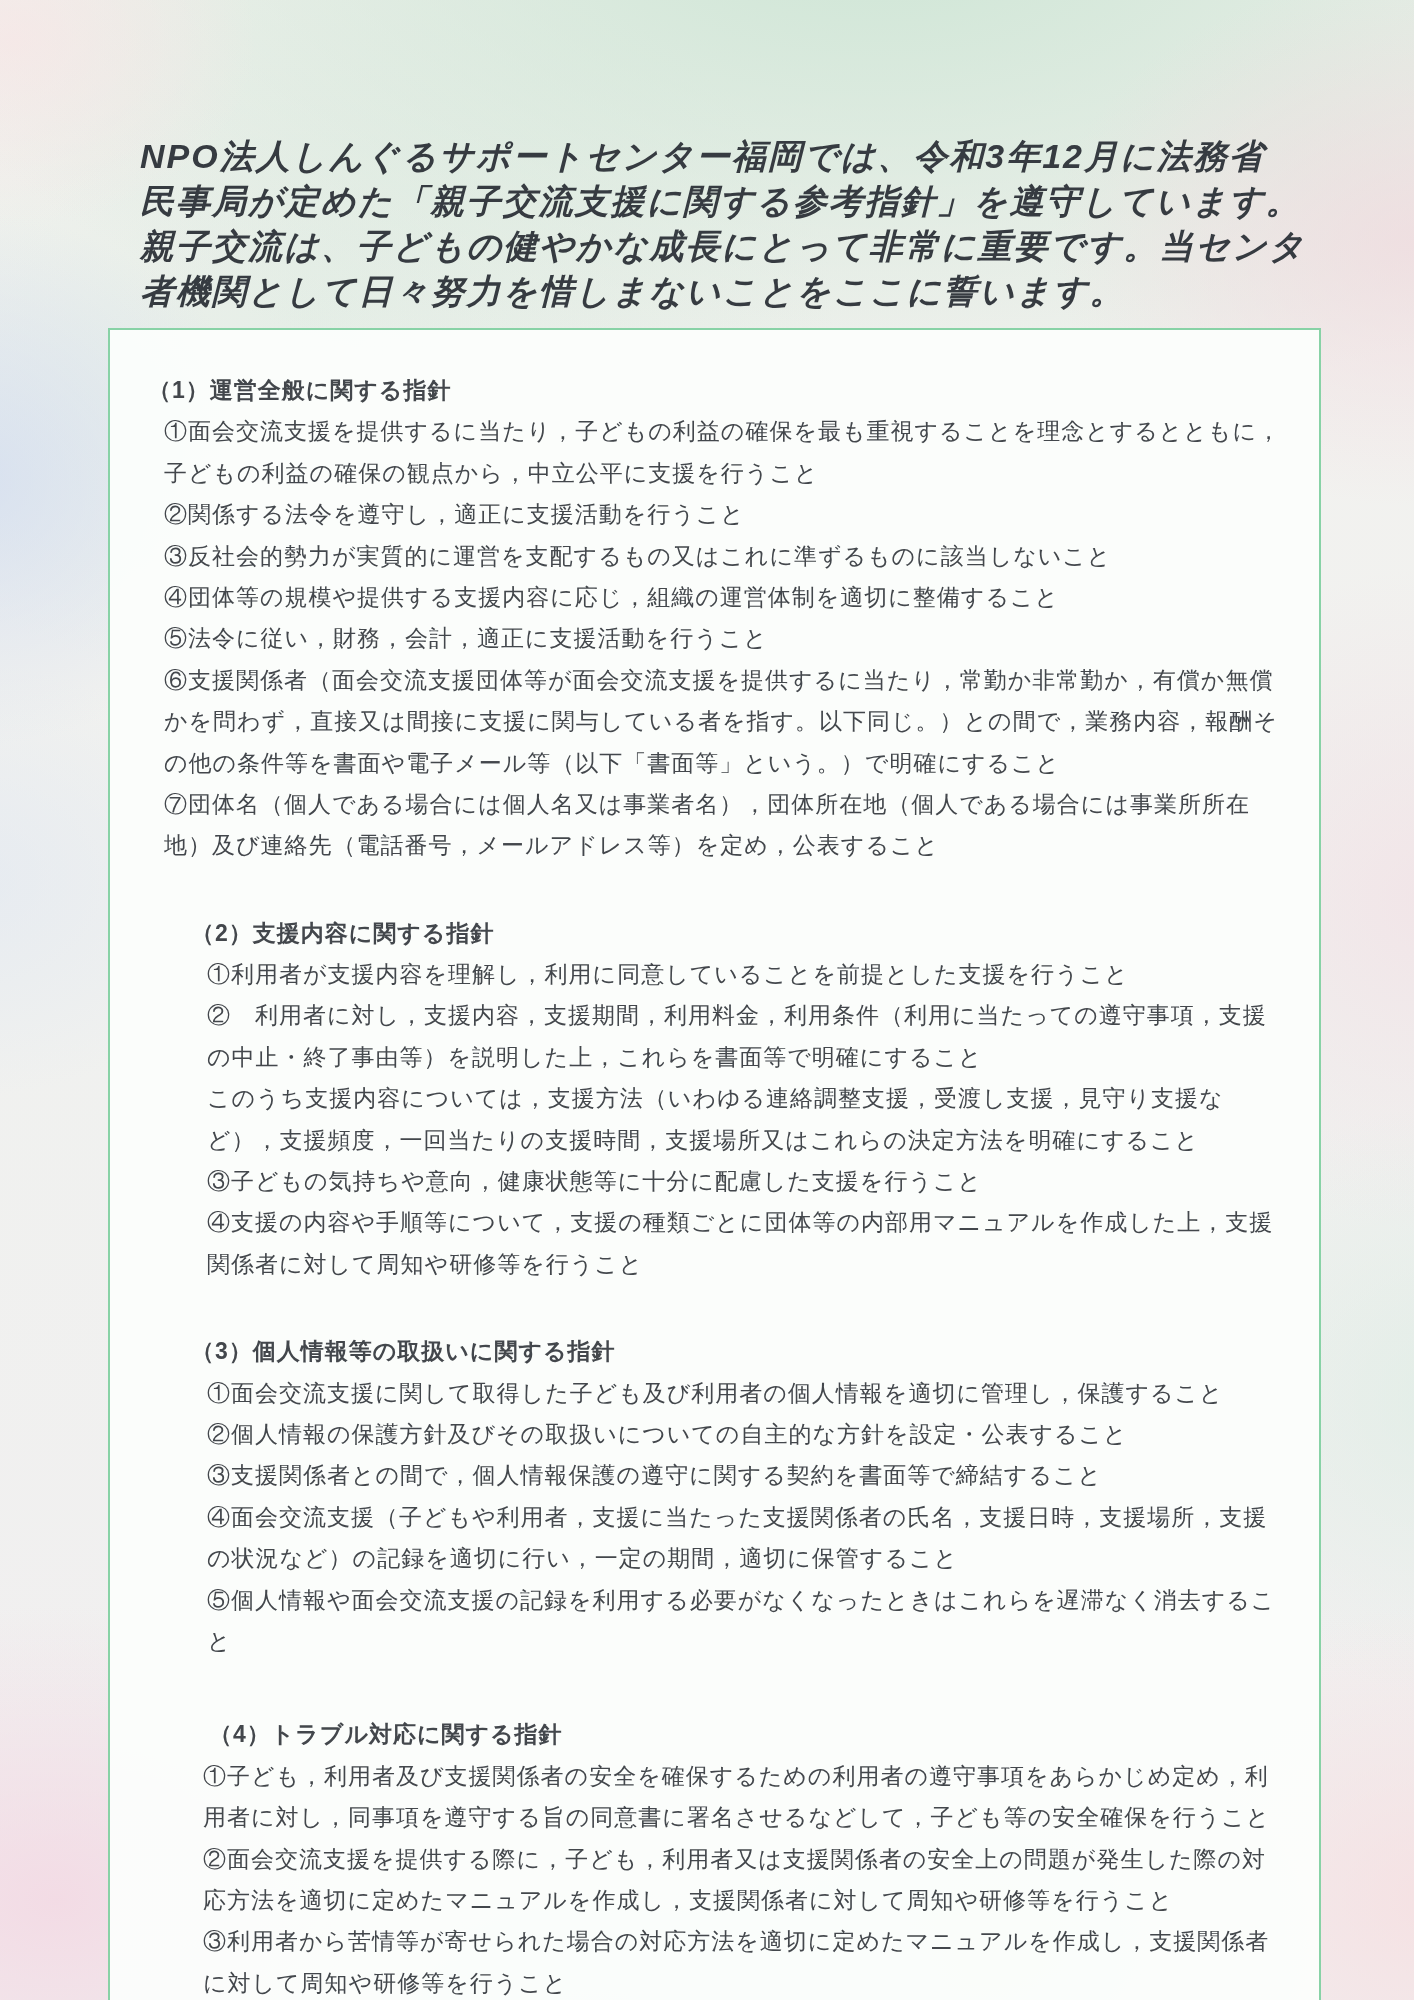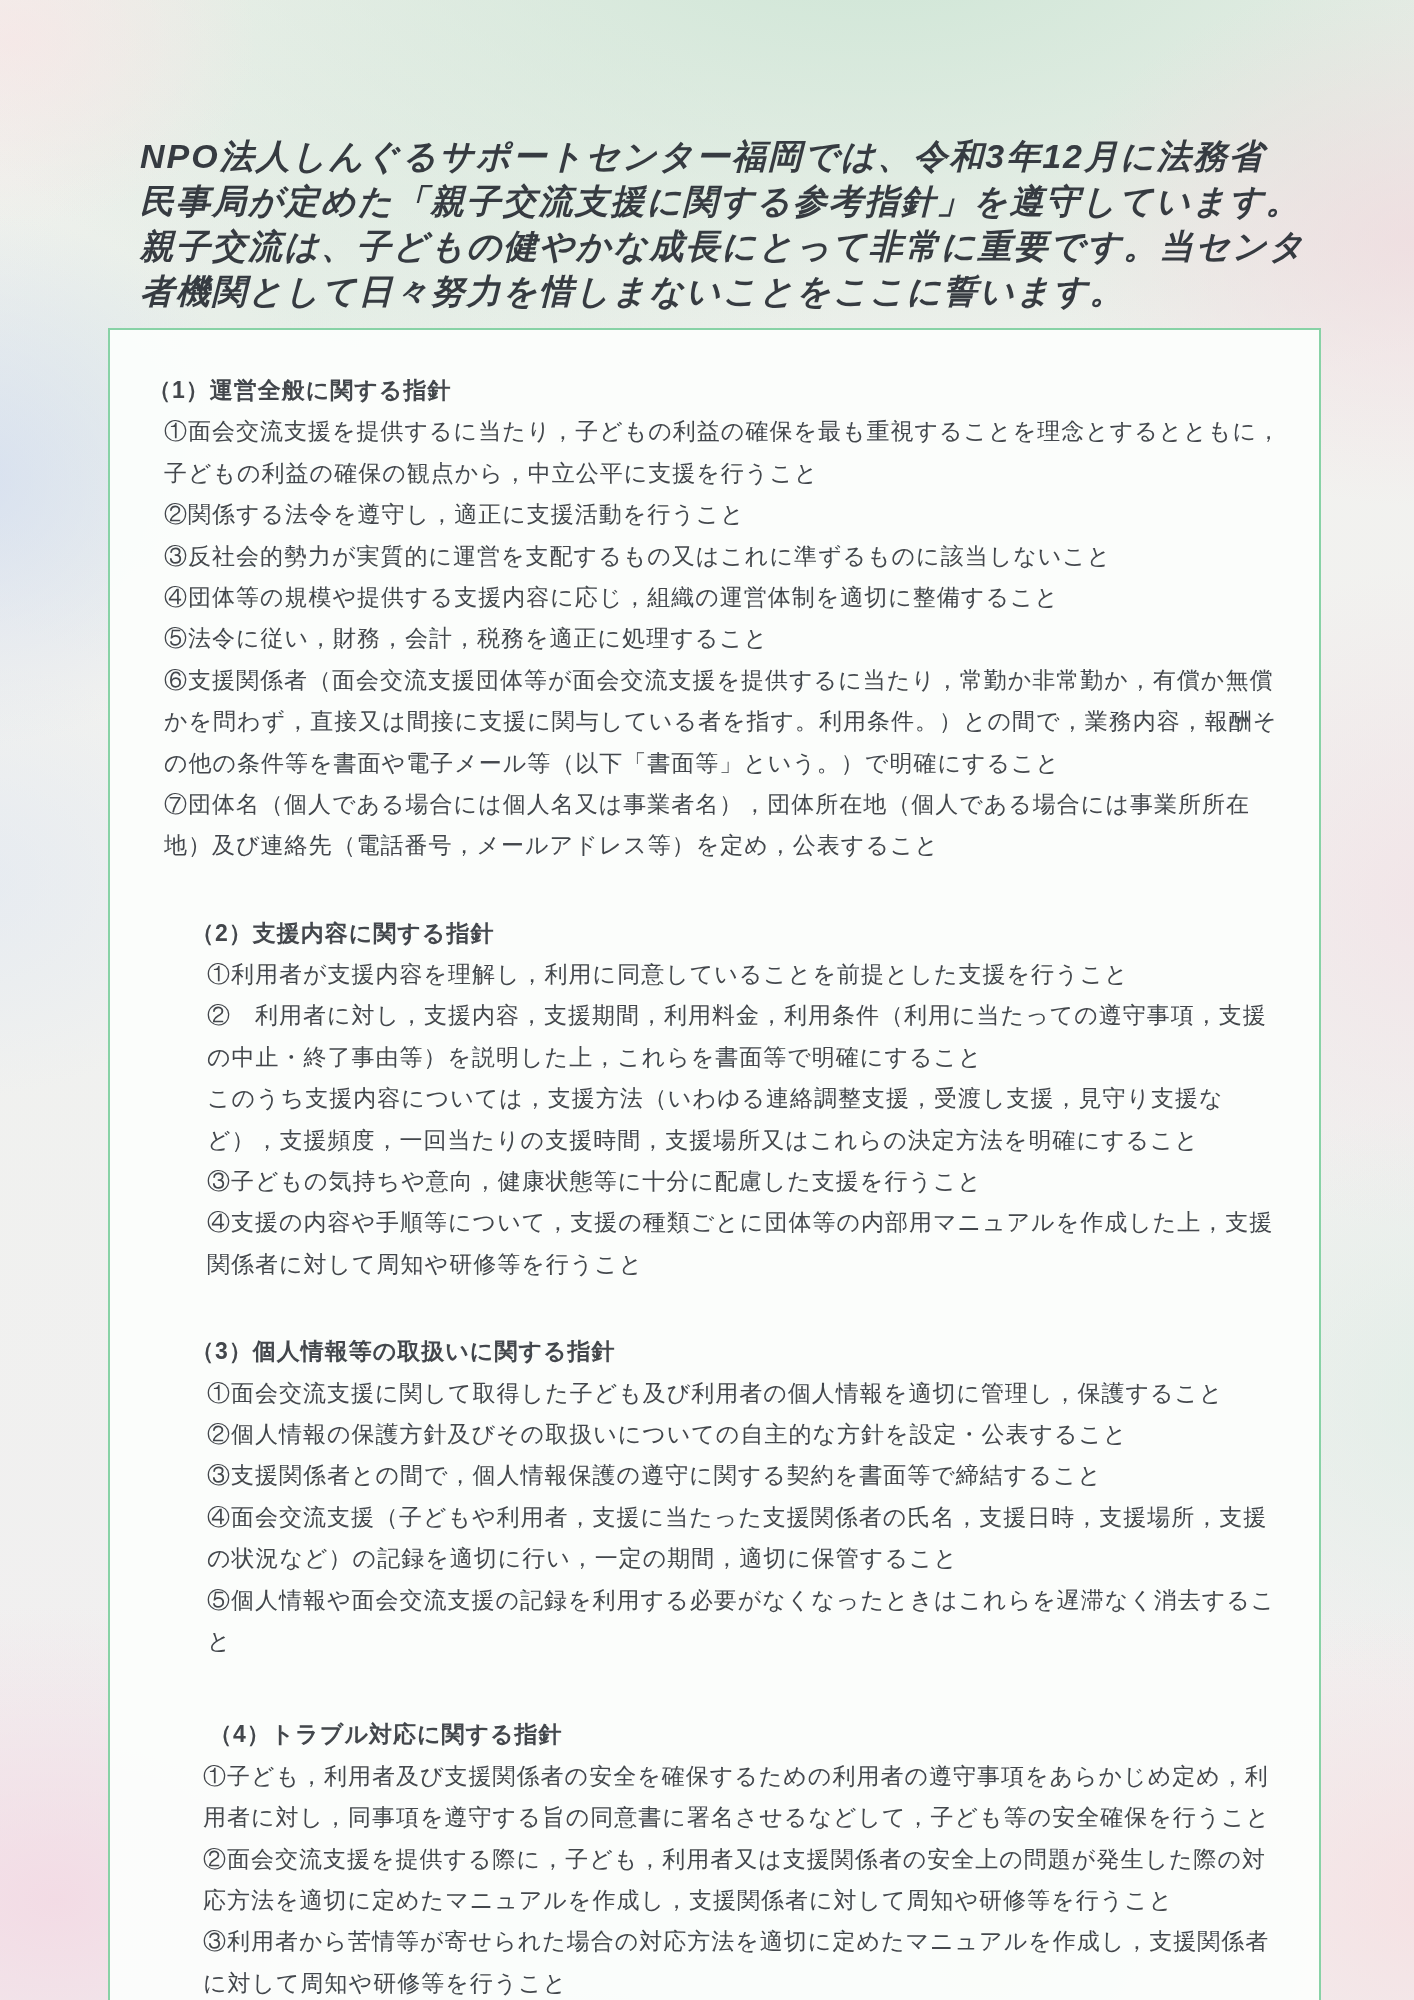--- a/index.html
+++ b/index.html
@@ -90,22 +90,22 @@
   </section>
 
   <section class="box">
 
     <div class="sec">
       <h2 class="sec-h">（1）運営全般に関する指針</h2>
       <p class="itm">①面会交流支援を提供するに当たり，子どもの利益の確保を最も重視することを理念とするとともに，子どもの利益の確保の観点から，中立公平に支援を行うこと</p>
       <p class="itm">②関係する法令を遵守し，適正に支援活動を行うこと</p>
       <p class="itm">③反社会的勢力が実質的に運営を支配するもの又はこれに準ずるものに該当しないこと</p>
       <p class="itm">④団体等の規模や提供する支援内容に応じ，組織の運営体制を適切に整備すること</p>
-      <p class="itm">⑤法令に従い，財務，会計，税務を適正に処理すること</p>
-      <p class="itm">⑥支援関係者（面会交流支援団体等が面会交流支援を提供するに当たり，常勤か非常勤か，有償か無償かを問わず，直接又は間接に支援に関与している者を指す。利用条件。）との間で，業務内容，報酬その他の条件等を書面や電子メール等（以下「書面等」という。）で明確にすること</p>
+      <p class="itm">⑤法令に従い，財務，会計，適正に支援活動を行うこと</p>
+      <p class="itm">⑥支援関係者（面会交流支援団体等が面会交流支援を提供するに当たり，常勤か非常勤か，有償か無償かを問わず，直接又は間接に支援に関与している者を指す。以下同じ。）との間で，業務内容，報酬その他の条件等を書面や電子メール等（以下「書面等」という。）で明確にすること</p>
       <p class="itm">⑦団体名（個人である場合には個人名又は事業者名），団体所在地（個人である場合には事業所所在地）及び連絡先（電話番号，メールアドレス等）を定め，公表すること</p>
     </div>
 
     <div class="sec">
       <h2 class="sec-h">（2）支援内容に関する指針</h2>
       <p class="itm">①利用者が支援内容を理解し，利用に同意していることを前提とした支援を行うこと</p>
       <p class="itm">②　利用者に対し，支援内容，支援期間，利用料金，利用条件（利用に当たっての遵守事項，支援の中止・終了事由等）を説明した上，これらを書面等で明確にすること</p>
       <p class="itm">このうち支援内容については，支援方法（いわゆる連絡調整支援，受渡し支援，見守り支援など），支援頻度，一回当たりの支援時間，支援場所又はこれらの決定方法を明確にすること</p>
       <p class="itm">③子どもの気持ちや意向，健康状態等に十分に配慮した支援を行うこと</p>
       <p class="itm">④支援の内容や手順等について，支援の種類ごとに団体等の内部用マニュアルを作成した上，支援関係者に対して周知や研修等を行うこと</p>

